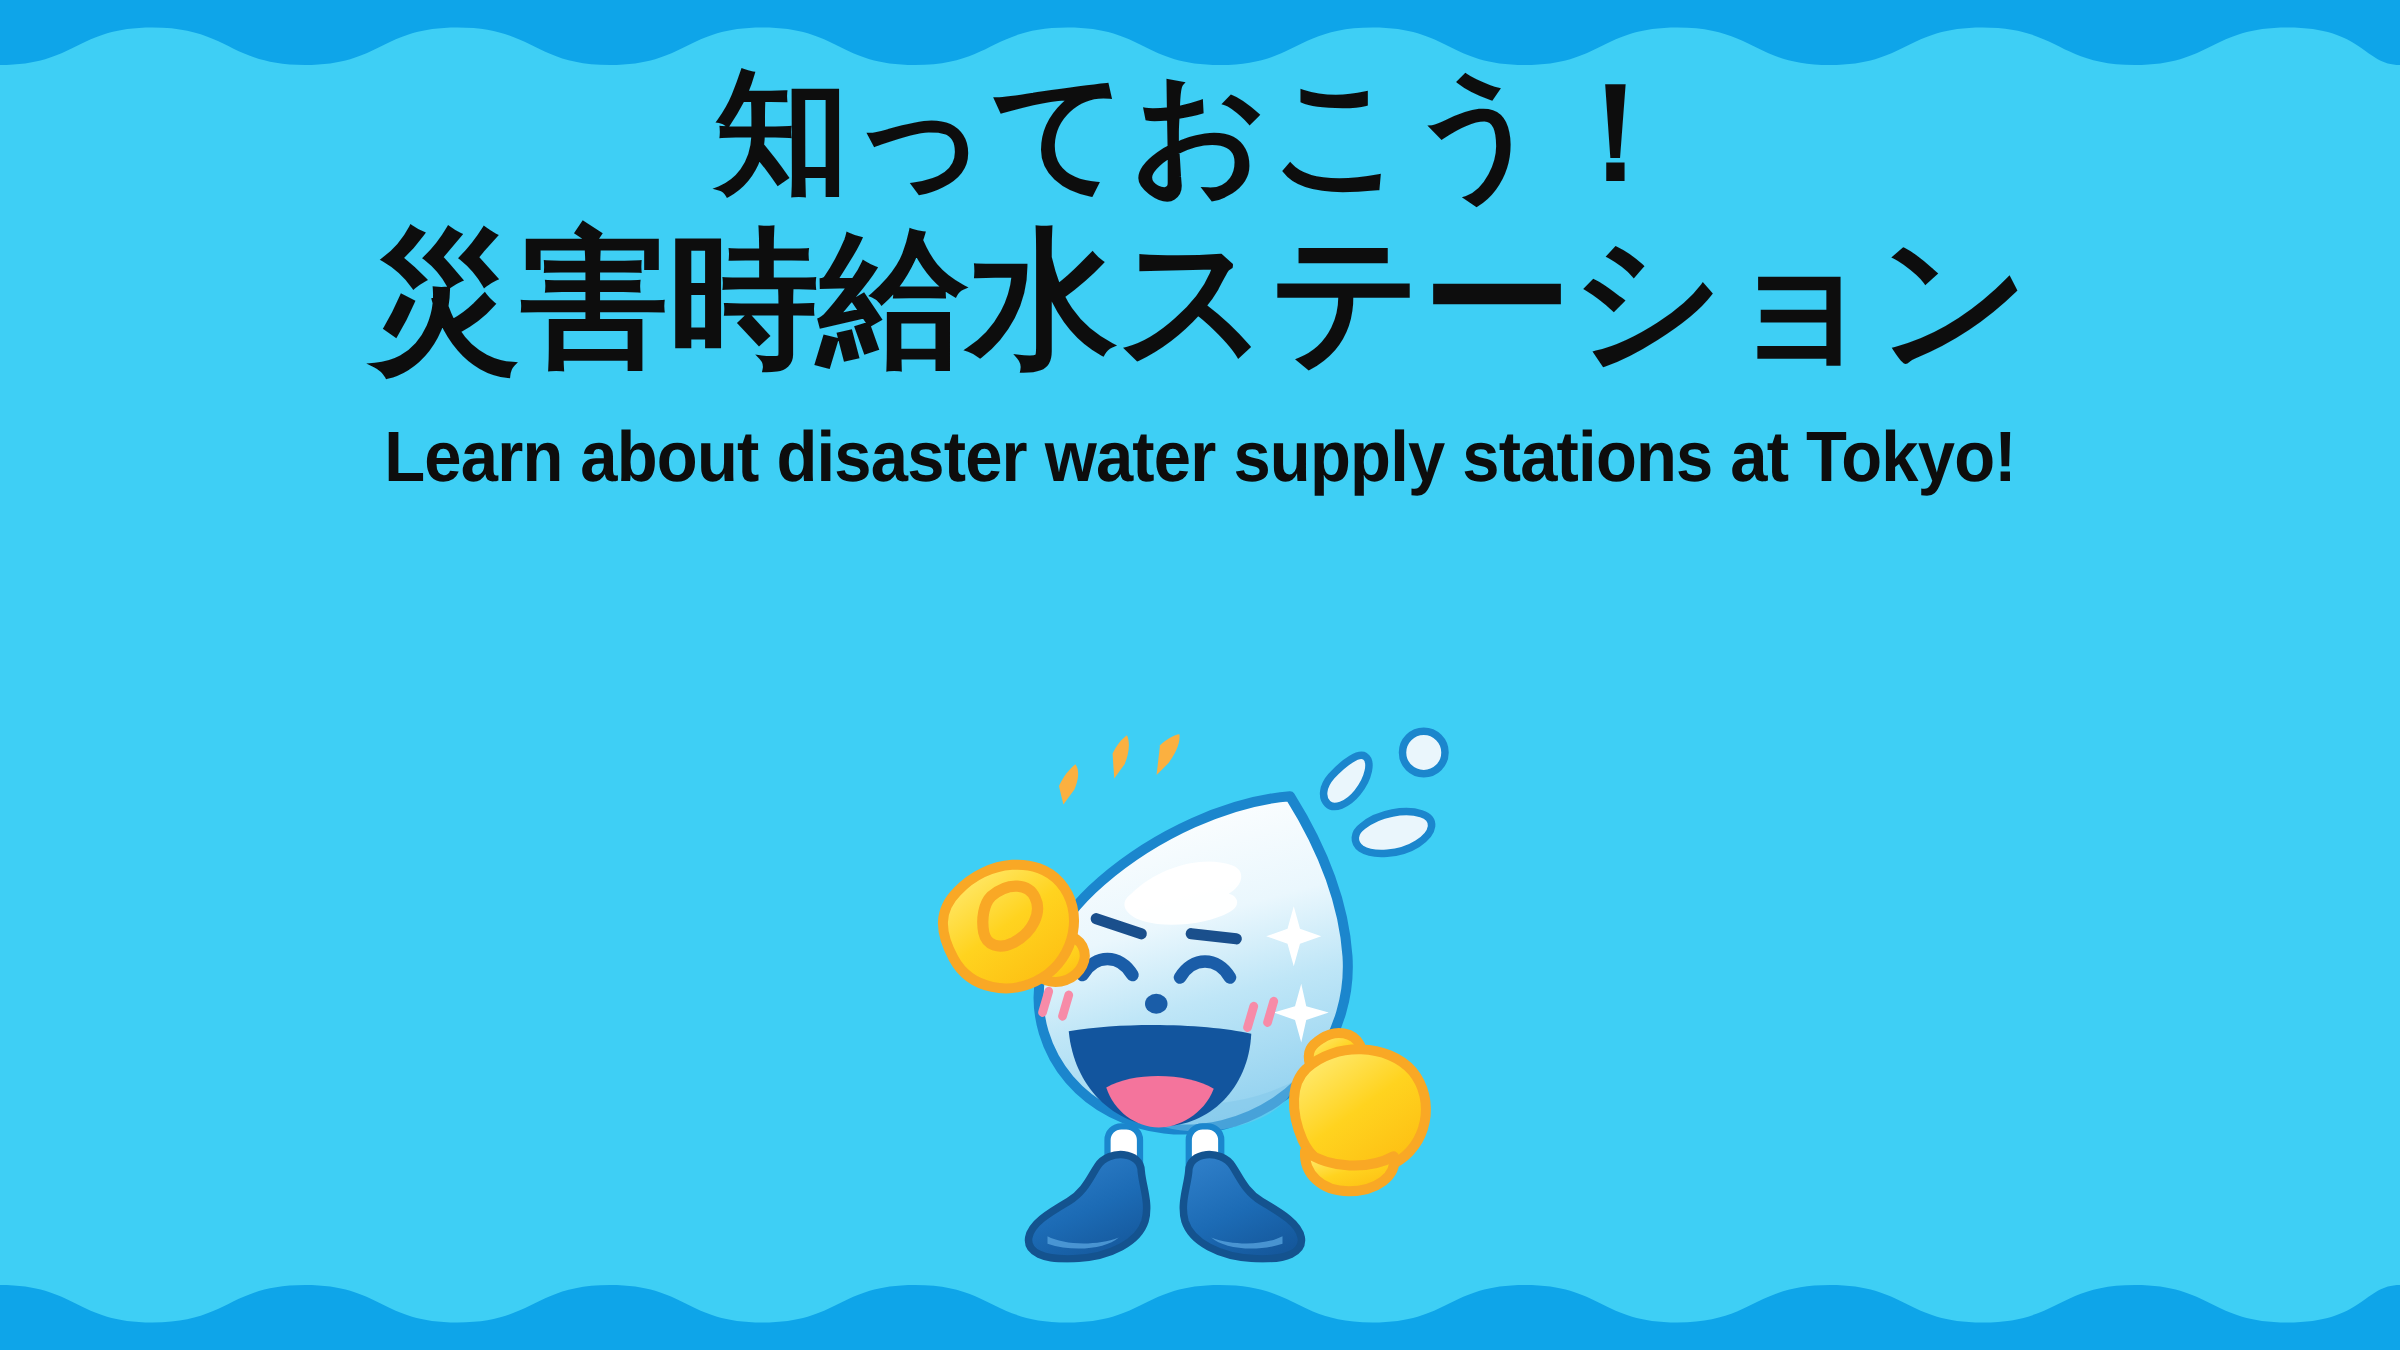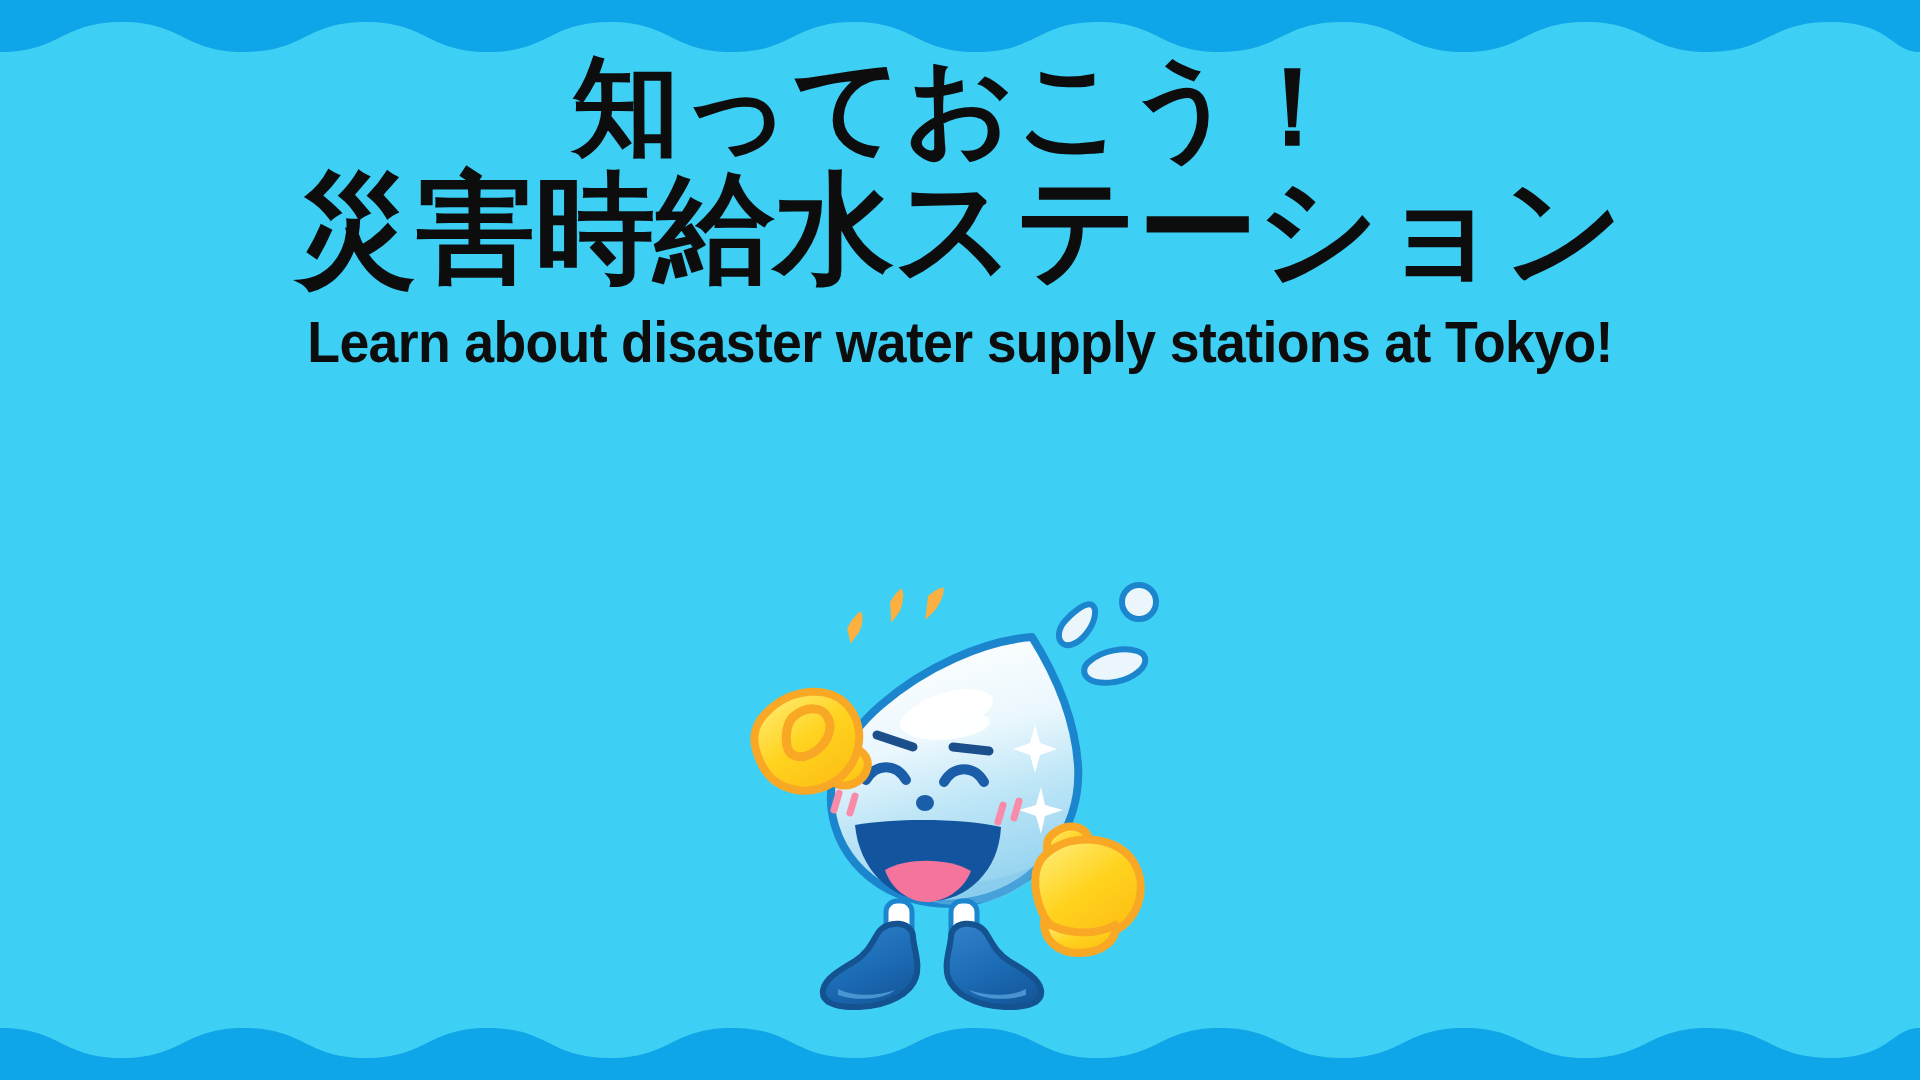--- a/index.html
+++ b/index.html
@@ -46,21 +46,21 @@
     font-family: "DejaVu Sans", "Liberation Sans", sans-serif;
     font-size: 108px;
     line-height: 1.02;
     font-weight: 700;
     color: #0d0d0d;
     letter-spacing: 0.01em;
     white-space: nowrap;
   }
 
   .title-line-2 {
-    margin: 0;
+    margin: 12px;
     padding-top: 6px;
     font-family: "DejaVu Sans", "Liberation Sans", sans-serif;
     font-size: 120px;
     line-height: 1.02;
     font-weight: 700;
     color: #0d0d0d;
     letter-spacing: -0.005em;
     white-space: nowrap;
   }
 

